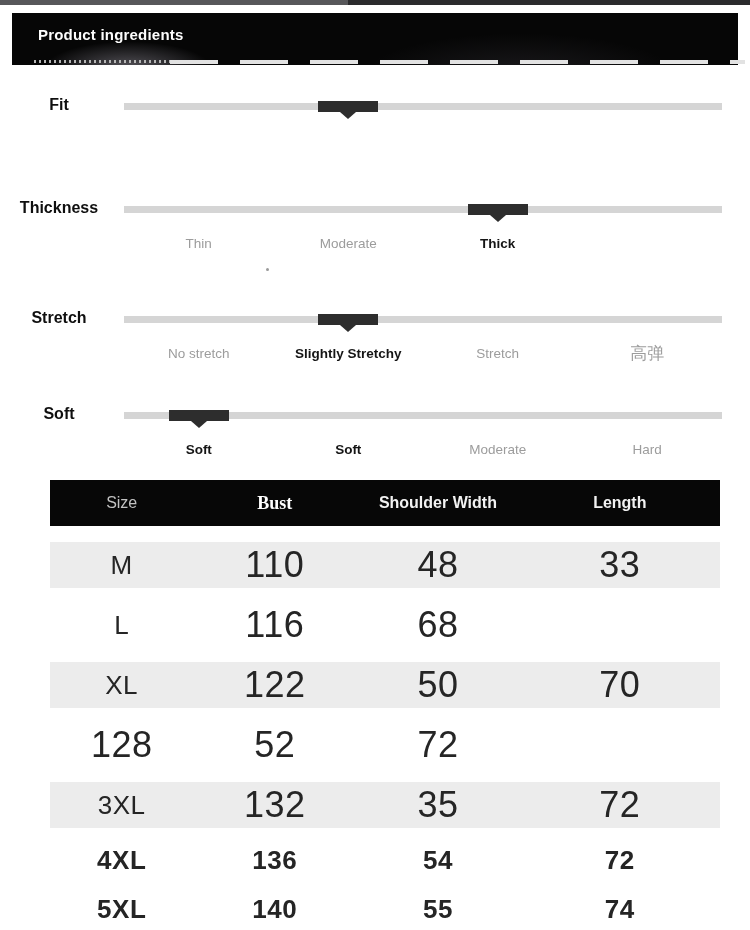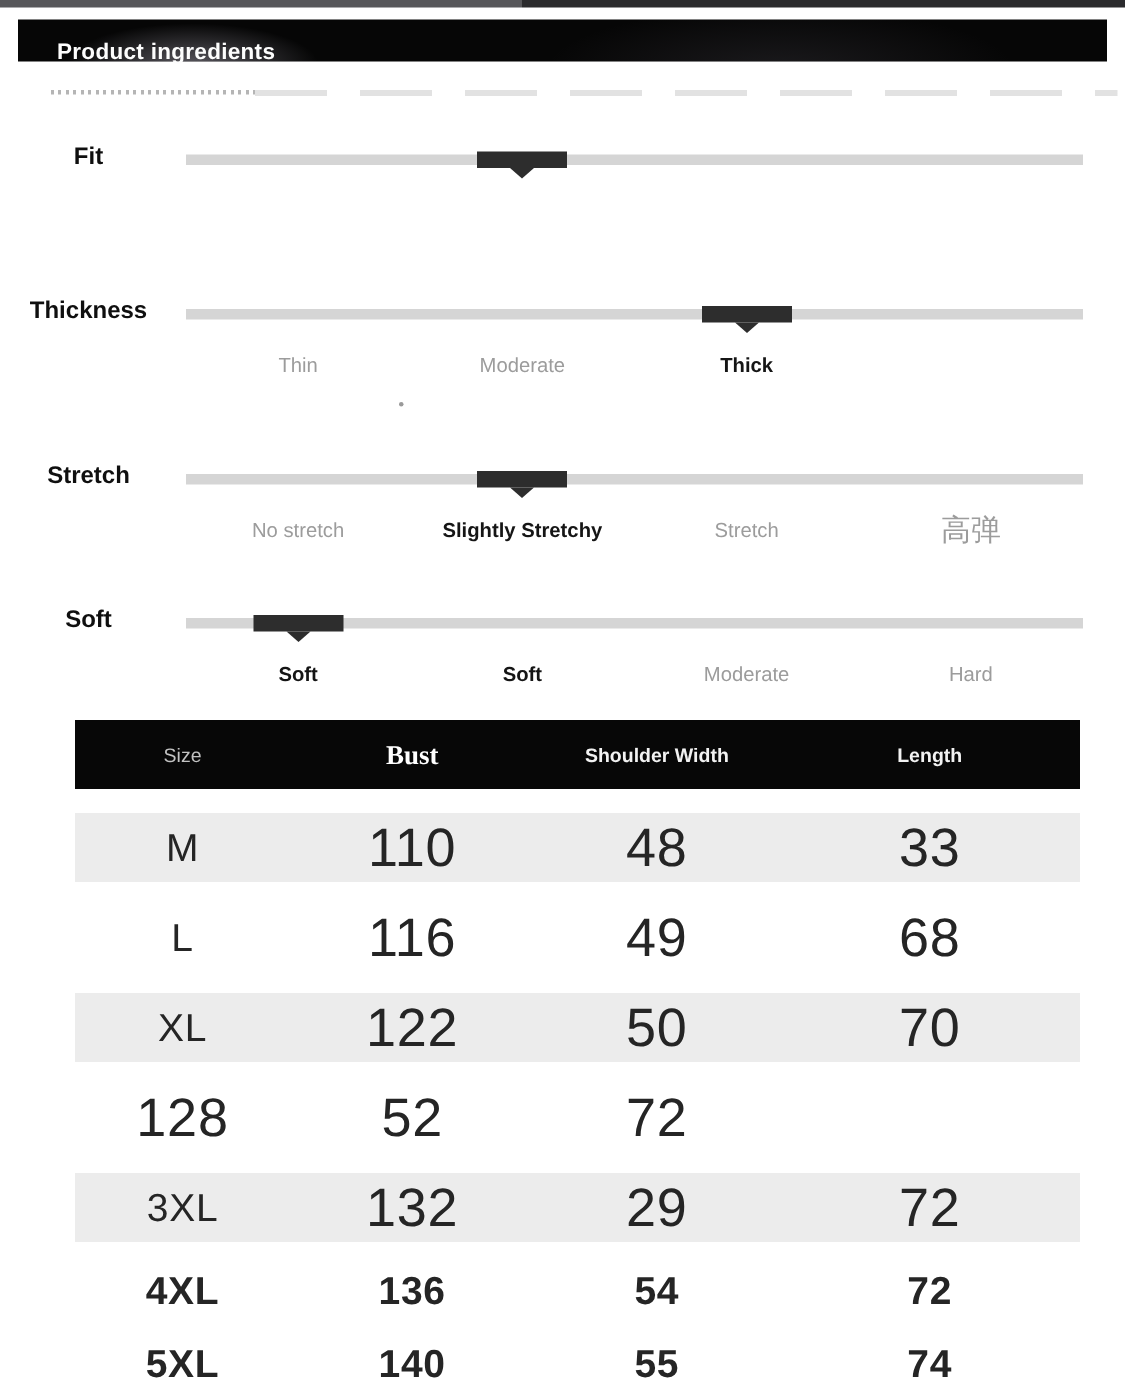--- a/index.html
+++ b/index.html
@@ -4,21 +4,21 @@
 <style>
   html,body{margin:0;padding:0;background:#fff;}
   .canvas{position:relative;width:750px;height:930px;background:#fff;overflow:hidden;
           font-family:"Liberation Sans", sans-serif;}
 
   
   .strip-l{position:absolute;left:0;top:0;width:348px;height:5px;background:#57575a;}
   .strip-r{position:absolute;left:348px;top:0;width:402px;height:5px;background:#2b2b2d;}
 
   
-  .banner{position:absolute;left:12px;top:13px;width:726px;height:28px;background:#060606;
+  .banner{position:absolute;left:12px;top:13px;width:726px;height:52px;background:#060606;
           background-image:radial-gradient(140px 46px at 16% 108%, rgba(190,185,200,.45), rgba(0,0,0,0) 60%),
                            radial-gradient(260px 70px at 70% 120%, rgba(120,115,130,.18), rgba(0,0,0,0) 60%);}
   .banner-title{position:absolute;left:26px;top:0;line-height:44px;color:#fdfdfd;
                 font-size:15px;font-weight:700;letter-spacing:.2px;}
 
   
   .tear-dots{position:absolute;left:34px;top:60px;width:136px;height:3px;
              background:repeating-linear-gradient(90deg,#b5b5b5 0 2px,transparent 2px 5px);}
   .tear-dash{position:absolute;left:170px;top:60px;width:575px;height:4px;
              background:repeating-linear-gradient(90deg,#e2e2e2 0 48px,transparent 48px 70px);}
@@ -27,29 +27,29 @@
   .slider-row{position:absolute;left:0;width:750px;height:70px;}
   .slider-name{position:absolute;left:0;top:1px;width:118px;text-align:center;
                font-size:16px;font-weight:700;color:#0f0f0f;}
   .track{position:absolute;left:124px;top:8px;width:598px;height:7px;background:#d5d5d5;}
   .marker{position:absolute;top:-2px;width:60px;height:11px;background:#2d2d2d;transform:translateX(-50%);}
   .marker::after{content:"";position:absolute;top:11px;left:50%;margin-left:-8px;width:0;height:0;
                  border-left:8px solid transparent;border-right:8px solid transparent;border-top:7px solid #2d2d2d;}
   .opts{position:absolute;left:124px;top:36px;width:598px;display:grid;grid-template-columns:25% 25% 25% 25%;}
   .opt{text-align:center;font-size:13.5px;color:#9c9c9c;line-height:20px;}
   .opt.dark{color:#151515;font-weight:700;}
-  .opt.large{font-size:20px;}
+  .opt.large{font-size:17px;}
 
   .dot-artifact{position:absolute;left:266px;top:268px;width:3px;height:3px;border-radius:50%;background:#9a9a9a;}
 
   
   .stable{position:absolute;left:50px;top:480px;width:670px;}
   .grid4{display:grid;grid-template-columns:21.4% 24.3% 24.4% 29.9%;align-items:center;}
   .thead{height:46px;background:#070707;}
-  .th{text-align:center;color:#f2f2f2;font-size:13px;font-weight:600;}
+  .th{text-align:center;color:#f2f2f2;font-size:16px;font-weight:600;}
   .th.c0{color:#c2c2c2;font-weight:400;}
   .th.c1{color:#ffffff;font-weight:700;font-size:18px;font-family:Liberation Serif, serif;}
   .tbody{position:absolute;left:0;top:55px;width:670px;}
   .trow{height:60px;box-sizing:border-box;}
   .trow.alt{background:#ececec;background-clip:content-box;padding:7px 0;}
   .td{text-align:center;font-size:36px;color:#252525;font-weight:400;letter-spacing:.5px;}
   .td.c0{font-size:26px;}
   .trow.r6{height:51px;}
   .trow.r7{height:46px;}
   .trow.heavy .td{font-weight:700;font-size:26px;}
@@ -125,38 +125,37 @@
     <div class="tbody">
       <div class="trow alt grid4">
         <div class="td c0">M</div>
         <div class="td">110</div>
         <div class="td">48</div>
         <div class="td">33</div>
       </div>
       <div class="trow grid4">
         <div class="td c0">L</div>
         <div class="td">116</div>
-        <div class="td">49</div>
         <div class="td">68</div>
       </div>
       <div class="trow alt grid4">
         <div class="td c0">XL</div>
         <div class="td">122</div>
         <div class="td">50</div>
         <div class="td">70</div>
       </div>
       <div class="trow grid4">
         <div class="td">128</div>
         <div class="td">52</div>
         <div class="td">72</div>
       </div>
       <div class="trow alt grid4">
         <div class="td c0">3XL</div>
         <div class="td">132</div>
-        <div class="td">29</div>
+        <div class="td">35</div>
         <div class="td">72</div>
       </div>
       <div class="trow r6 heavy grid4">
         <div class="td c0">4XL</div>
         <div class="td">136</div>
         <div class="td">54</div>
         <div class="td">72</div>
       </div>
       <div class="trow r7 heavy grid4">
         <div class="td c0">5XL</div>

